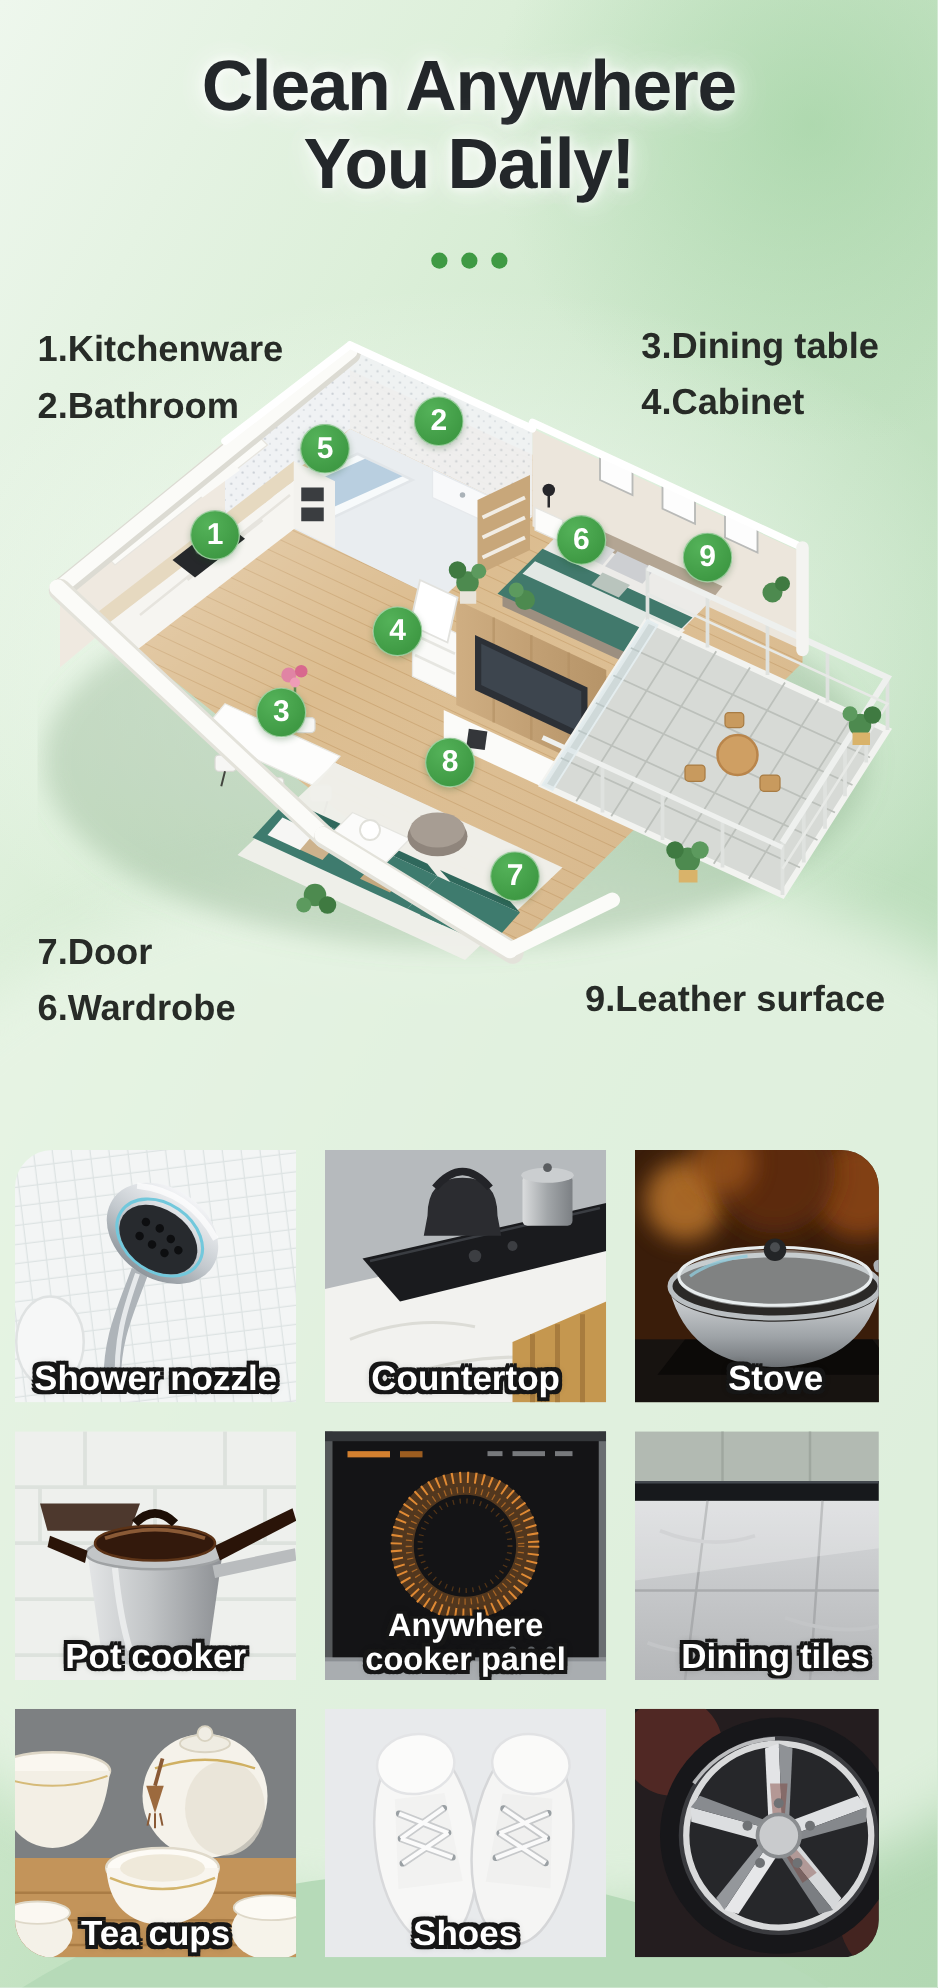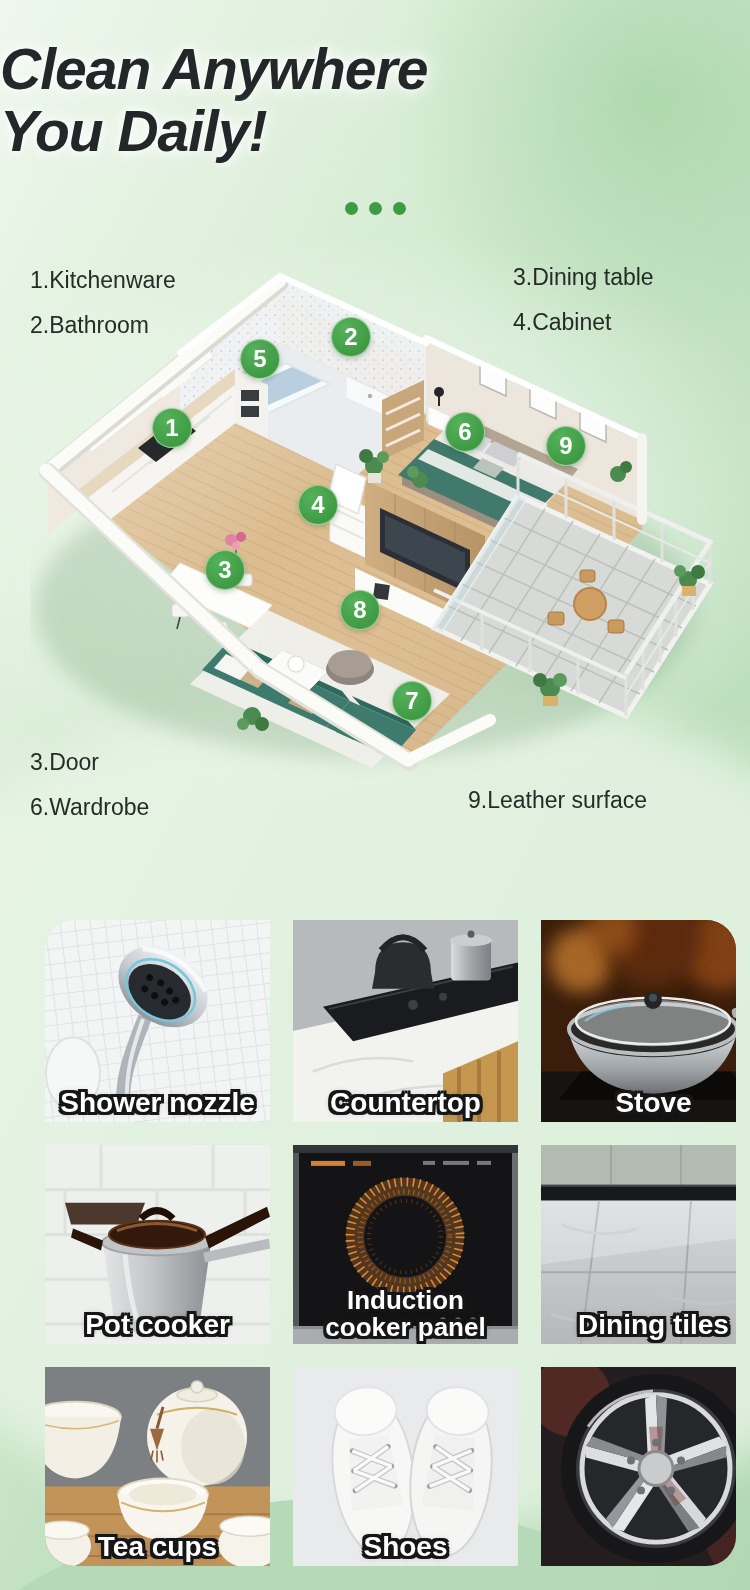--- a/index.html
+++ b/index.html
@@ -9,44 +9,44 @@
   .bg{position:absolute;pointer-events:none;}
   .bg-corner{right:-160px;top:-160px;width:520px;height:520px;border-radius:50%;
     background:radial-gradient(circle,rgba(150,205,152,.55),rgba(150,205,152,0) 70%);}
   .bg-blob{left:-90px;top:230px;width:920px;height:580px;border-radius:50%;
     background:radial-gradient(closest-side,rgba(248,253,248,.92),rgba(248,253,248,0));}
   .bg-band{left:-160px;top:690px;width:1110px;height:840px;border-radius:45%;
     background:rgba(233,245,231,.78);filter:blur(22px);}
   .bg-dome{left:-270px;top:1498px;width:1220px;height:1220px;border-radius:50%;
     background:#b6dab8;}
   
-  .hero{position:absolute;left:0;top:38px;width:100%;text-align:left;
-    font-style:italic;font-weight:800;font-size:57px;line-height:62px;letter-spacing:-1px;
+  .hero{position:absolute;left:0;top:38px;width:100%;text-align:center;
+    font-weight:800;font-size:57px;line-height:62px;letter-spacing:-1px;
     color:var(--title-color,#23272a);
     text-shadow:0 0 8px rgba(255,255,255,.95),0 0 20px rgba(255,255,255,.85),0 0 34px rgba(255,255,255,.6);}
   .dots{position:absolute;left:0;top:202px;width:100%;display:flex;justify-content:center;gap:11px;}
   .dots i{width:13px;height:13px;border-radius:50%;background:var(--accent,#3f9a44);display:block;}
   
-  .legend{position:absolute;font-weight:400;font-size:23px;line-height:45px;
+  .legend{position:absolute;font-weight:700;font-size:29px;line-height:45px;
     color:var(--label-color,#272b27);white-space:nowrap;}
   .legend.tl{left:30px;top:258px;}
   .legend.tr{left:513px;top:255px;}
   .legend.bl{left:30px;top:740px;}
   .legend.br{left:468px;top:778px;}
   
   .floorplan{position:absolute;left:30px;top:268px;width:700px;height:520px;}
   .callout-layer{position:absolute;inset:0;pointer-events:none;}
   .callout{position:absolute;width:38px;height:38px;border-radius:50%;
     transform:translate(-50%,-50%);display:flex;align-items:center;justify-content:center;
     background:radial-gradient(circle at 35% 28%,#54b259,var(--accent,#3f9a44) 72%);
     border:1px solid rgba(255,255,255,.45);
     box-shadow:0 2px 5px rgba(20,80,25,.25);
     color:#fff;font-weight:700;font-size:24px;}
   
-  .grid{position:absolute;left:45px;top:920px;width:691px;
+  .grid{position:absolute;left:12px;top:920px;width:691px;
     display:grid;grid-template-columns:225px 225px 225px;grid-template-rows:202px 199px 199px;
     column-gap:8px;row-gap:8px;border-radius:30px;overflow:hidden;gap:23px;}
   .tile{position:relative;overflow:hidden;}
   .tile svg{position:absolute;inset:0;width:100%;height:100%;display:block;}
   .caption{position:absolute;left:0;bottom:5px;width:100%;text-align:center;
     font-weight:700;font-size:28px;line-height:29px;color:var(--caption-fill,#fff);
     text-shadow:-3px -3px 0 #161616,3px -3px 0 #161616,-3px 3px 0 #161616,3px 3px 0 #161616,
       -3px 0 0 #161616,3px 0 0 #161616,0 -3px 0 #161616,0 3px 0 #161616,0 0 7px rgba(0,0,0,.45);}
   .caption.two-line{font-size:26px;line-height:27px;bottom:3px;padding:0 10px;box-sizing:border-box;white-space:normal;}
 </style>
@@ -72,21 +72,21 @@
 
   <div class="legend tl">
     <div>1.Kitchenware</div>
     <div>2.Bathroom</div>
   </div>
   <div class="legend tr">
     <div>3.Dining table</div>
     <div>4.Cabinet</div>
   </div>
   <div class="legend bl">
-    <div>3.Door</div>
+    <div>7.Door</div>
     <div>6.Wardrobe</div>
   </div>
   <div class="legend br">
     <div>9.Leather surface</div>
   </div>
 
   <svg class="floorplan" viewBox="0 0 700 520">
     <defs>
       <pattern id="planks" width="400" height="11" patternUnits="userSpaceOnUse" patternTransform="rotate(25)">
         <rect width="400" height="11" fill="#dcbd90"></rect>
@@ -422,21 +422,21 @@
         <circle cx="112" cy="92" r="50" stroke="rgba(230,140,50,.30)" stroke-width="18" fill="none"></circle>
         <circle cx="112" cy="92" r="55" stroke="#e08a34" stroke-width="9" stroke-dasharray="1.6 4.6" fill="none"></circle>
         <circle cx="112" cy="92" r="45" stroke="#b96f27" stroke-width="5" stroke-dasharray="1 4" fill="none" opacity="0.85"></circle>
         <circle cx="112" cy="92" r="36" stroke="#7c4a18" stroke-width="4" stroke-dasharray="1 4.5" fill="none" opacity="0.6"></circle>
         <rect y="182" width="225" height="18" fill="#a9adb0"></rect>
         <rect y="182" width="225" height="3" fill="#8b8f93"></rect>
         <circle cx="150" cy="176" r="3" fill="#62666a"></circle>
           <circle cx="165" cy="176" r="3" fill="#62666a"></circle>
           <circle cx="180" cy="176" r="3" fill="#62666a"></circle>
       </svg>
-      <span class="caption two-line">Induction cooker panel</span>
+      <span class="caption two-line">Anywhere cooker panel</span>
     </div>
 
     <div class="tile">
       <svg viewBox="0 0 225 200" preserveAspectRatio="none">
         <defs>
           <linearGradient id="floorG" x1="0" y1="0" x2="0" y2="1">
             <stop offset="0" stop-color="#d6d8da"></stop>
               <stop offset="1" stop-color="#b5b7b9"></stop>
           </linearGradient>
         </defs>

